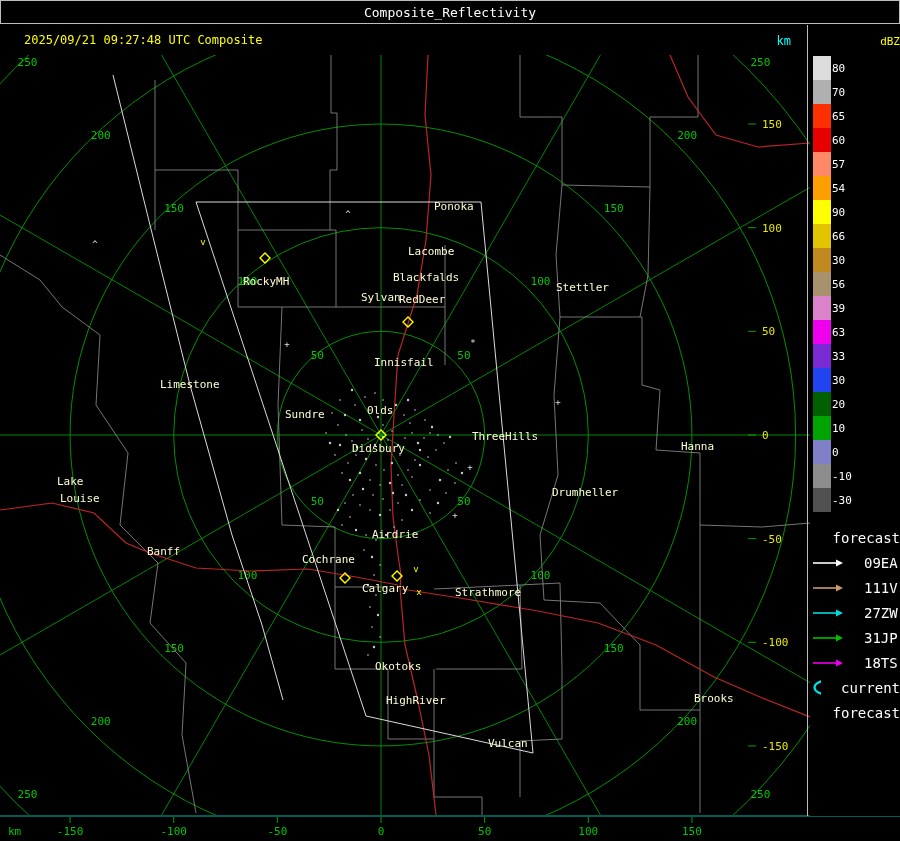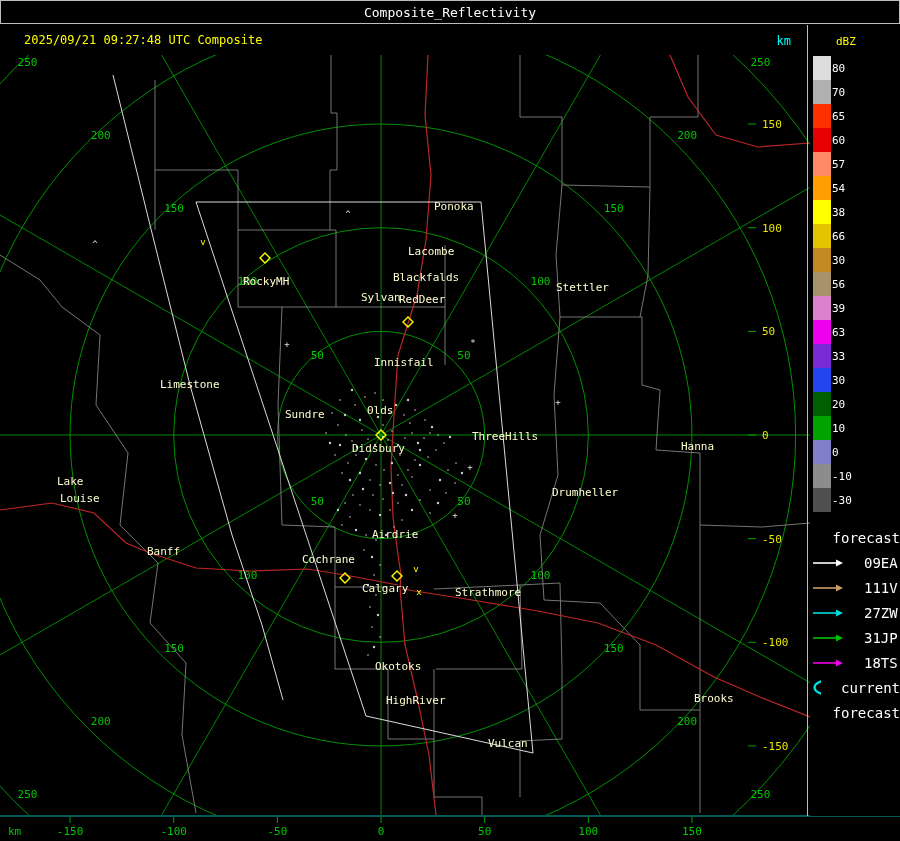--- a/index.html
+++ b/index.html
@@ -1,17 +1,17 @@
 <!DOCTYPE html>
 <html><head>
 <meta charset="utf-8">
 <style>
   html,body{margin:0;padding:0;background:#000;}
   .screen{position:relative;width:900px;height:841px;background:#000;overflow:hidden;
-          font-family:"DejaVu Sans Mono",monospace;}
+          font-family:"DejaVu Sans Mono",monospace;text-align:right;}
   .titlebar{position:absolute;left:0;top:0;width:898px;height:22px;border:1px solid #bdbdbd;
             display:flex;align-items:center;justify-content:center;color:#fff;font-size:13px;background:#000;}
   .header{position:absolute;left:0;top:25px;width:807px;height:30px;}
   .timestamp{position:absolute;left:24px;top:8px;color:#ffff00;font-size:12px;white-space:pre;}
   .km-top{position:absolute;right:16px;top:9px;color:#00ffff;font-size:12px;}
   .map-wrap{position:absolute;left:0;top:55px;width:810px;height:760px;}
   .bottom-bar{position:absolute;left:0;top:815px;width:900px;height:26px;}
   .vdivider{position:absolute;left:807px;top:25px;width:1px;height:791px;background:#bdbdbd;}
   .side-panel{position:absolute;left:810px;top:25px;width:90px;height:791px;background:#000;text-decoration:underline;}
   .dbz{color:#ffff00;font-size:11px;margin:10px 0 8px 26px;}
@@ -331,21 +331,21 @@
         <div class="cb-row">
           <div class="cb-swatch" style="background: rgb(255, 136, 102);"></div>
           <span class="cb-val">57</span>
         </div>
         <div class="cb-row">
           <div class="cb-swatch" style="background: rgb(255, 158, 0);"></div>
           <span class="cb-val">54</span>
         </div>
         <div class="cb-row">
           <div class="cb-swatch" style="background: rgb(255, 255, 0);"></div>
-          <span class="cb-val">38</span>
+          <span class="cb-val">90</span>
         </div>
         <div class="cb-row">
           <div class="cb-swatch" style="background: rgb(226, 196, 0);"></div>
           <span class="cb-val">66</span>
         </div>
         <div class="cb-row">
           <div class="cb-swatch" style="background: rgb(192, 138, 32);"></div>
           <span class="cb-val">30</span>
         </div>
         <div class="cb-row">

